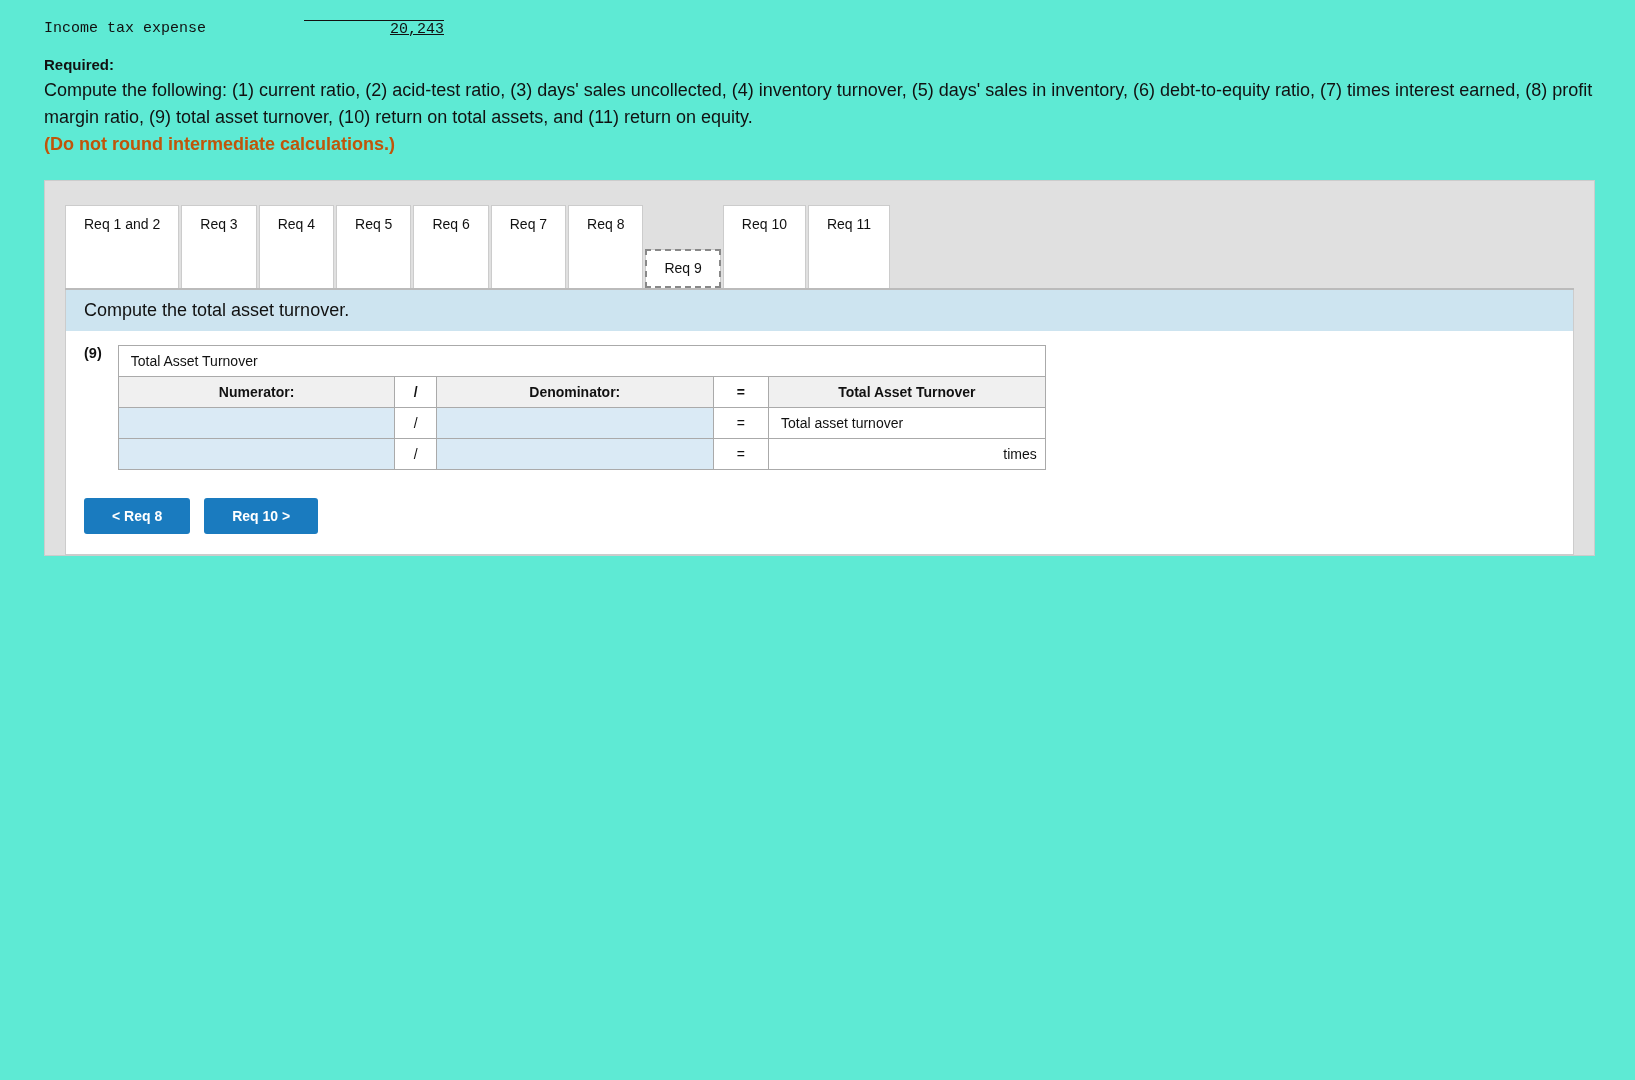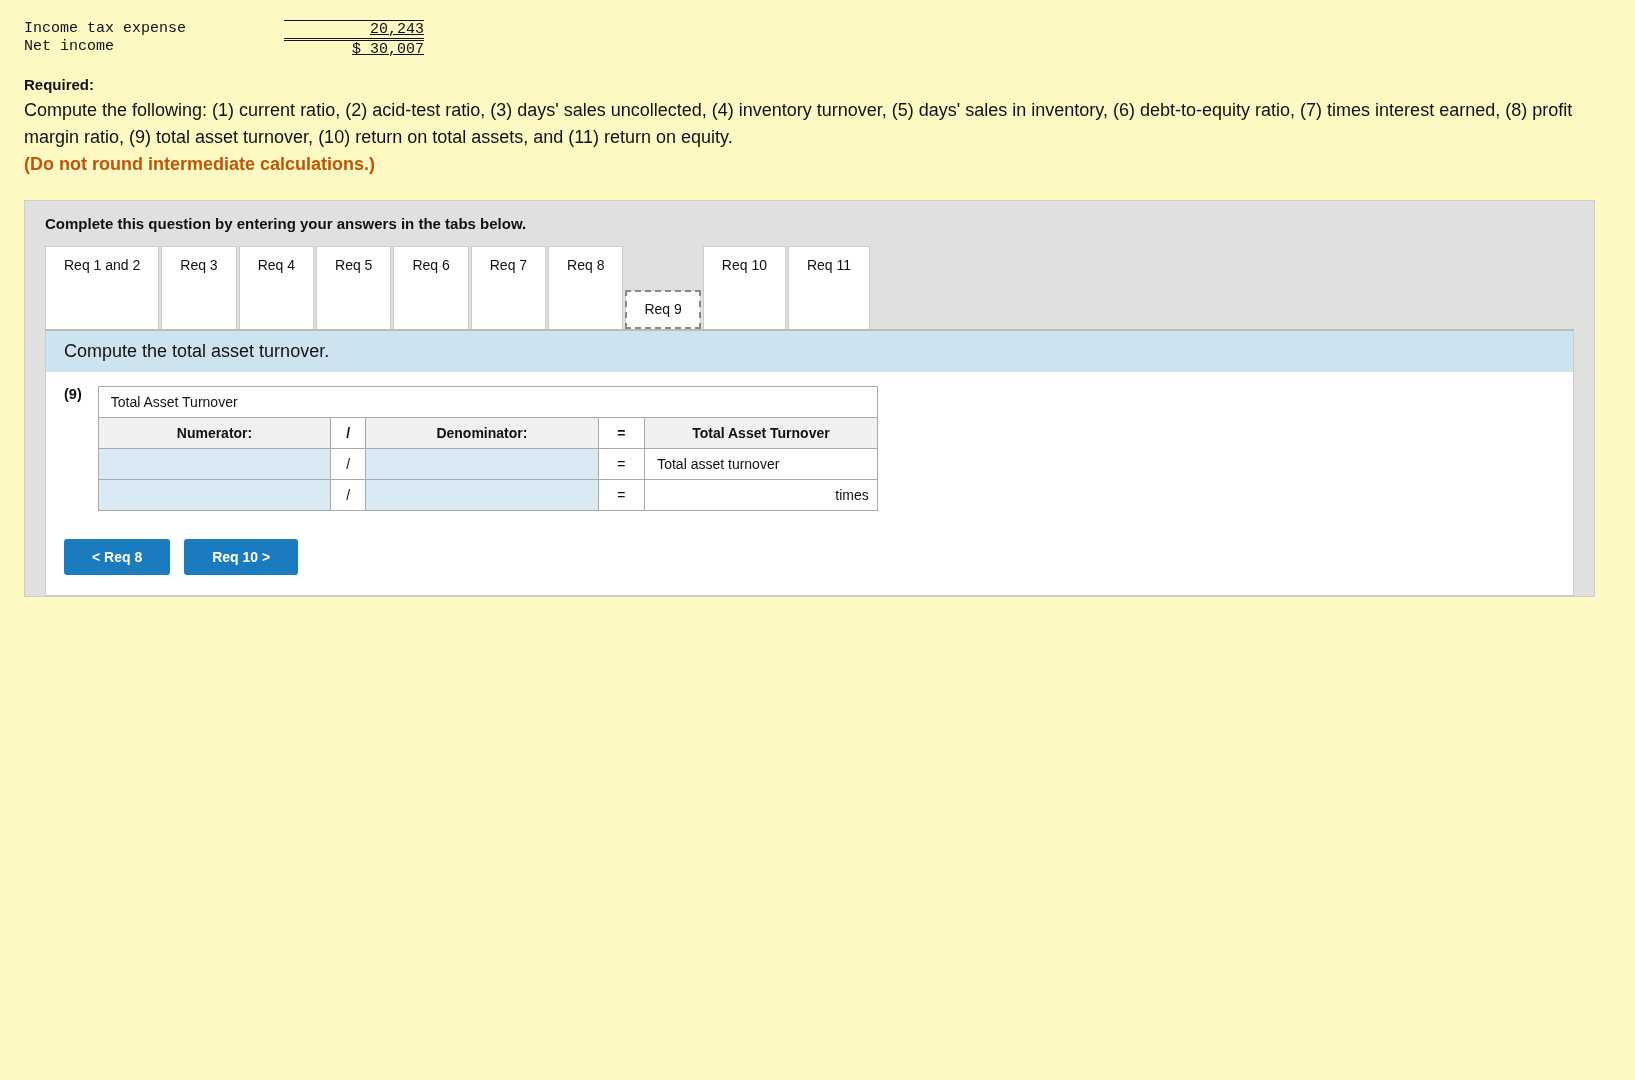--- a/index.html
+++ b/index.html
@@ -6,22 +6,22 @@
     body {
       font-family: Arial, sans-serif;
       background: #f5f5f5;
       font-size: 15px;
       color: #111;
       padding: 0;
     }
     .page {
       width: 1635px;
       min-height: 1080px;
-      background: #fef9c3;
-      padding: 20px 40px 40px 24px;
+      background: #5eead4;
+      padding: 20px 40px 40px 44px;
     }
     .income-table {
       margin-bottom: 18px;
       font-family: 'Courier New', monospace;
       font-size: 15px;
     }
     .income-row {
       display: flex;
       gap: 0;
     }
@@ -103,21 +103,21 @@
     .table-section {
       padding: 14px 18px;
     }
     .section-label {
       font-size: 14.5px;
       font-weight: bold;
       margin-bottom: 10px;
     }
     .ratio-table {
       border-collapse: collapse;
-      width: 780px;
+      width: 928px;
     }
     .ratio-table th, .ratio-table td {
       border: 1px solid #aaa;
       padding: 7px 12px;
       font-size: 14px;
       text-align: left;
     }
     .ratio-table thead th {
       background: #f0f0f0;
       font-weight: bold;
@@ -170,36 +170,31 @@
 </head>
 <body>
 
 <div class="page">
 
   <div class="income-table">
     <div class="income-row">
       <span class="income-label">Income tax expense</span>
       <span class="income-value">20,243</span>
     </div>
-    <div class="income-row">
-      <span class="income-label">Net income</span>
-      <span class="income-value double-line">$ 30,007</span>
-    </div>
   </div>
 
   <div class="required-section">
     <div class="required-title">Required:</div>
     <div class="required-text">
       <span>Compute the following: (1) current ratio, (2) acid-test ratio, (3) days' sales uncollected, (4) inventory turnover, (5) days' sales in inventory, (6) debt-to-equity ratio, (7) times interest earned, (8) profit margin ratio, (9) total asset turnover, (10) return on total assets, and (11) return on equity.</span><br>
       <span class="orange-text">(Do not round intermediate calculations.)</span>
     </div>
   </div>
 
   <div class="complete-box">
-    <div class="complete-title">Complete this question by entering your answers in the tabs below.</div>
 
     <div class="tabs-row">
       <div class="tab">Req 1 and 2</div>
       <div class="tab">Req 3</div>
       <div class="tab">Req 4</div>
       <div class="tab">Req 5</div>
       <div class="tab">Req 6</div>
       <div class="tab">Req 7</div>
       <div class="tab">Req 8</div>
       <div class="tab selected active">Req 9</div>

